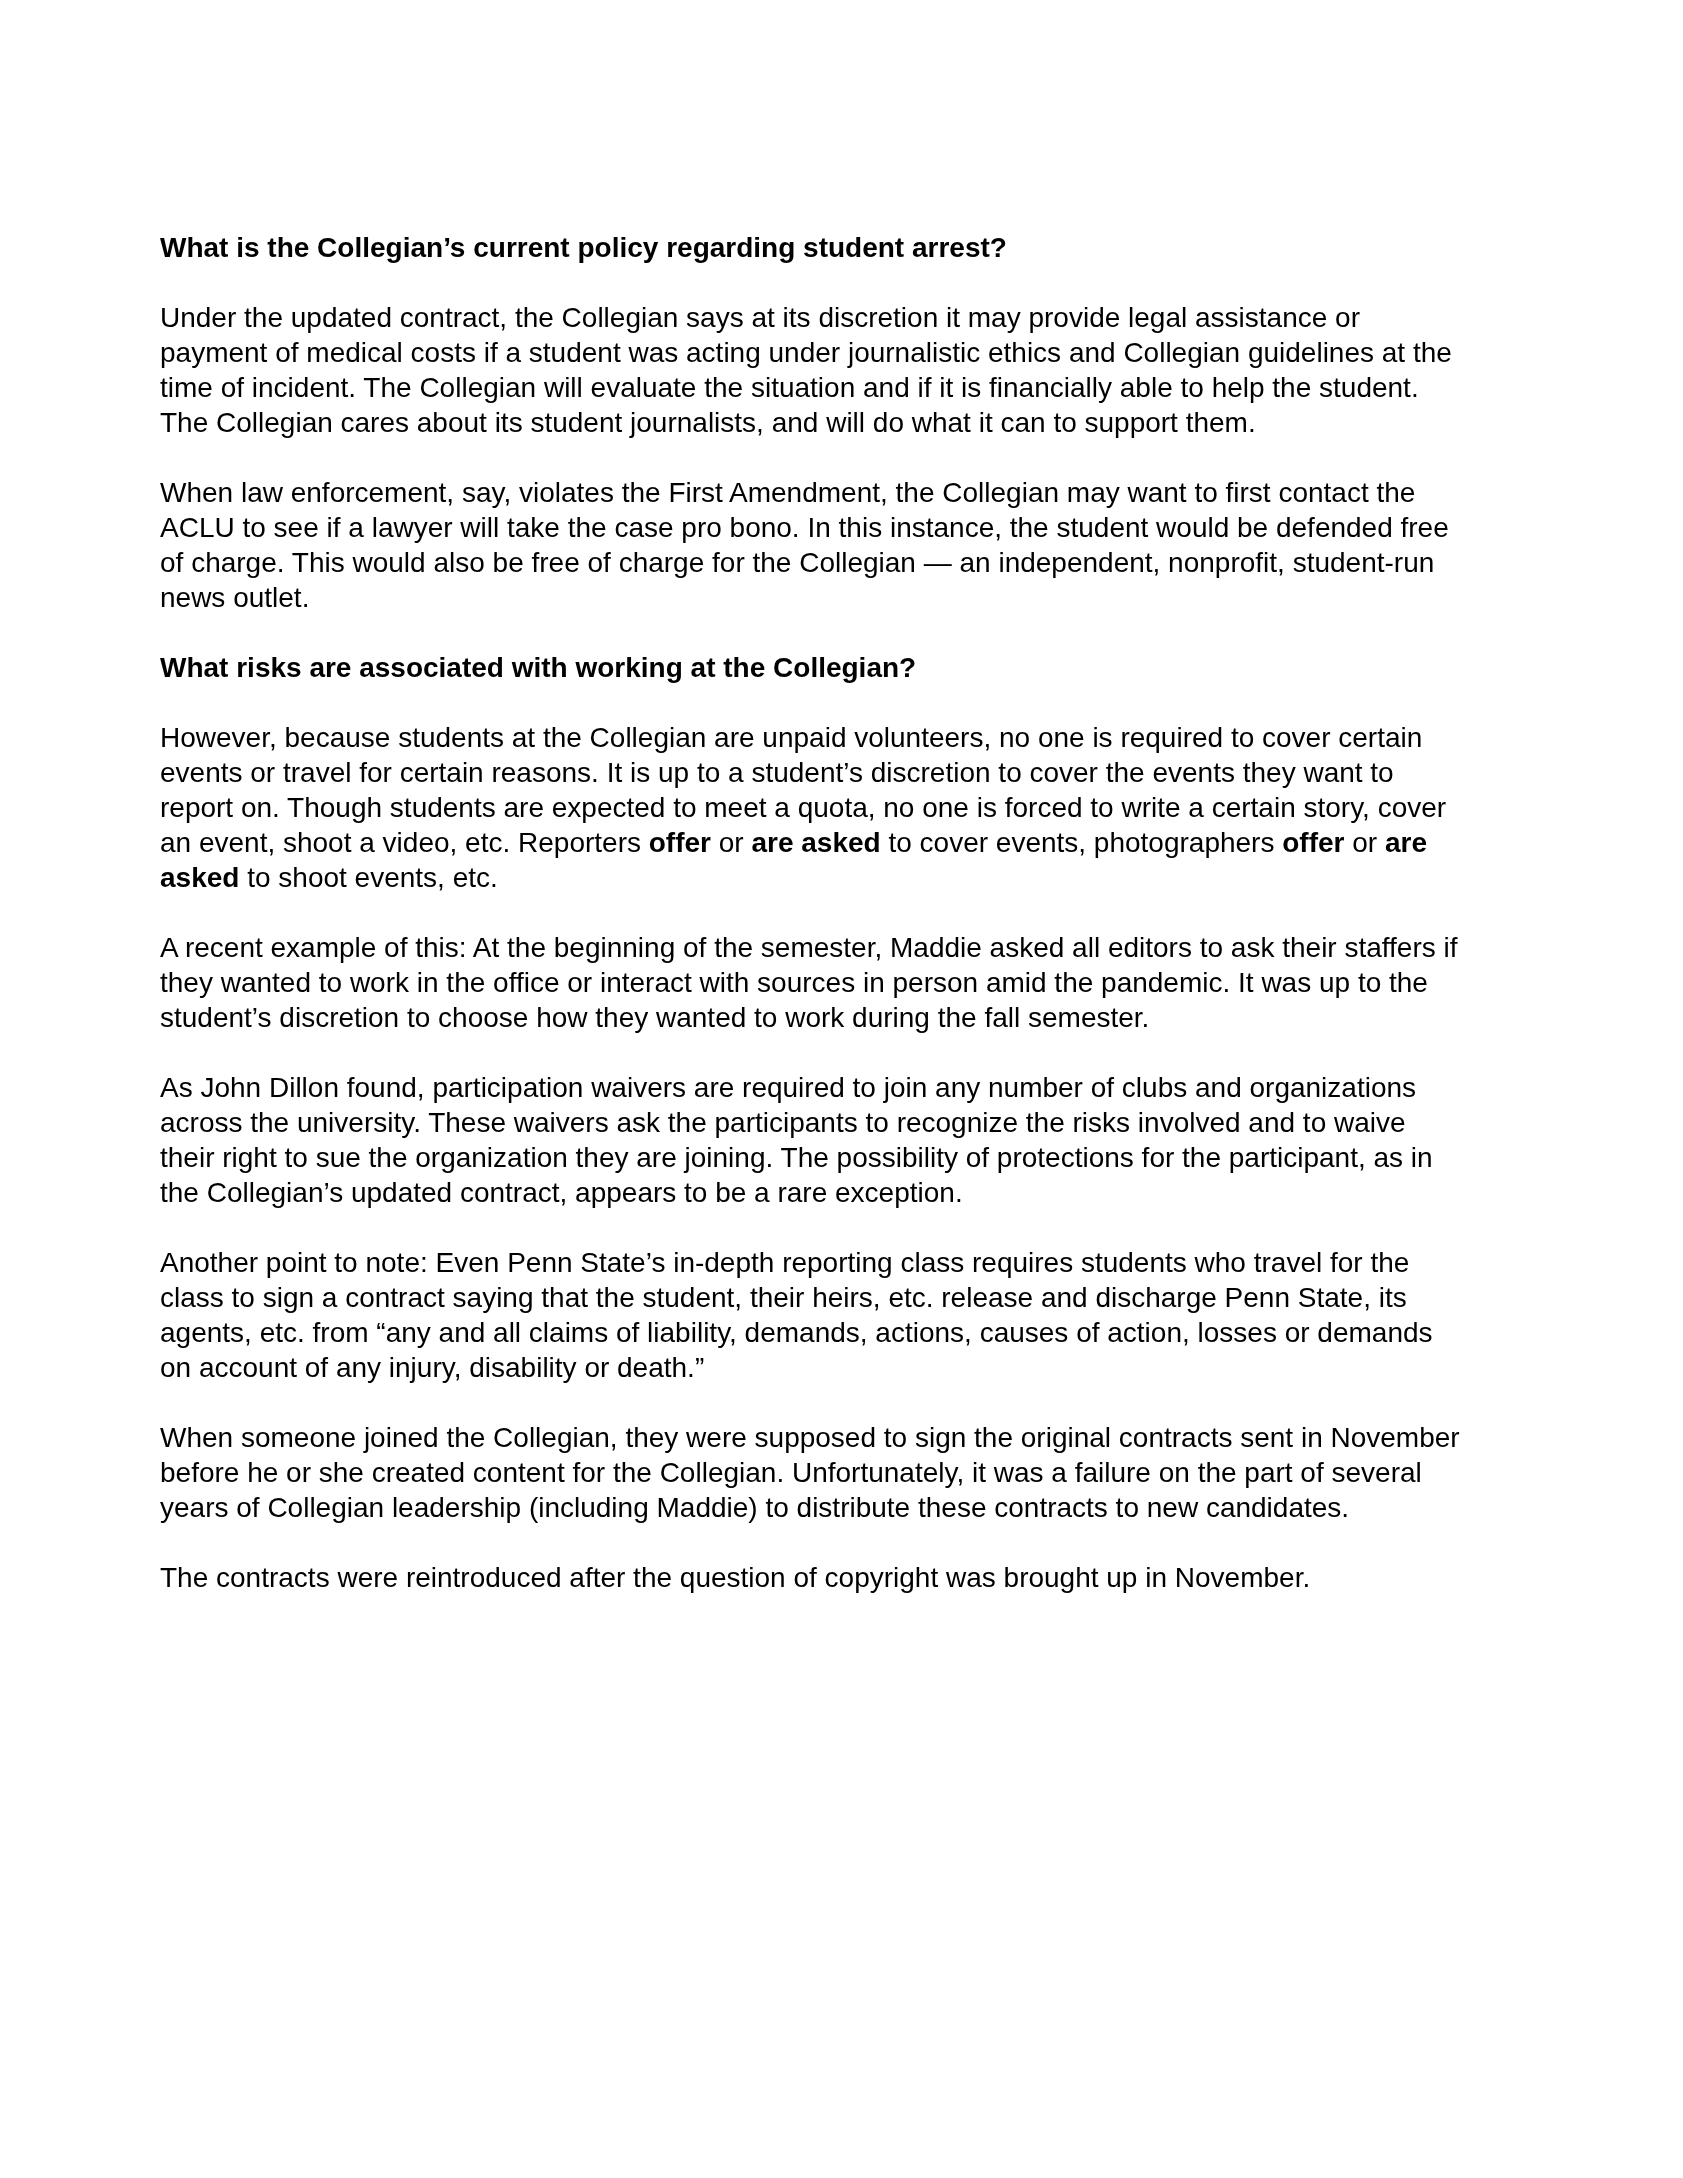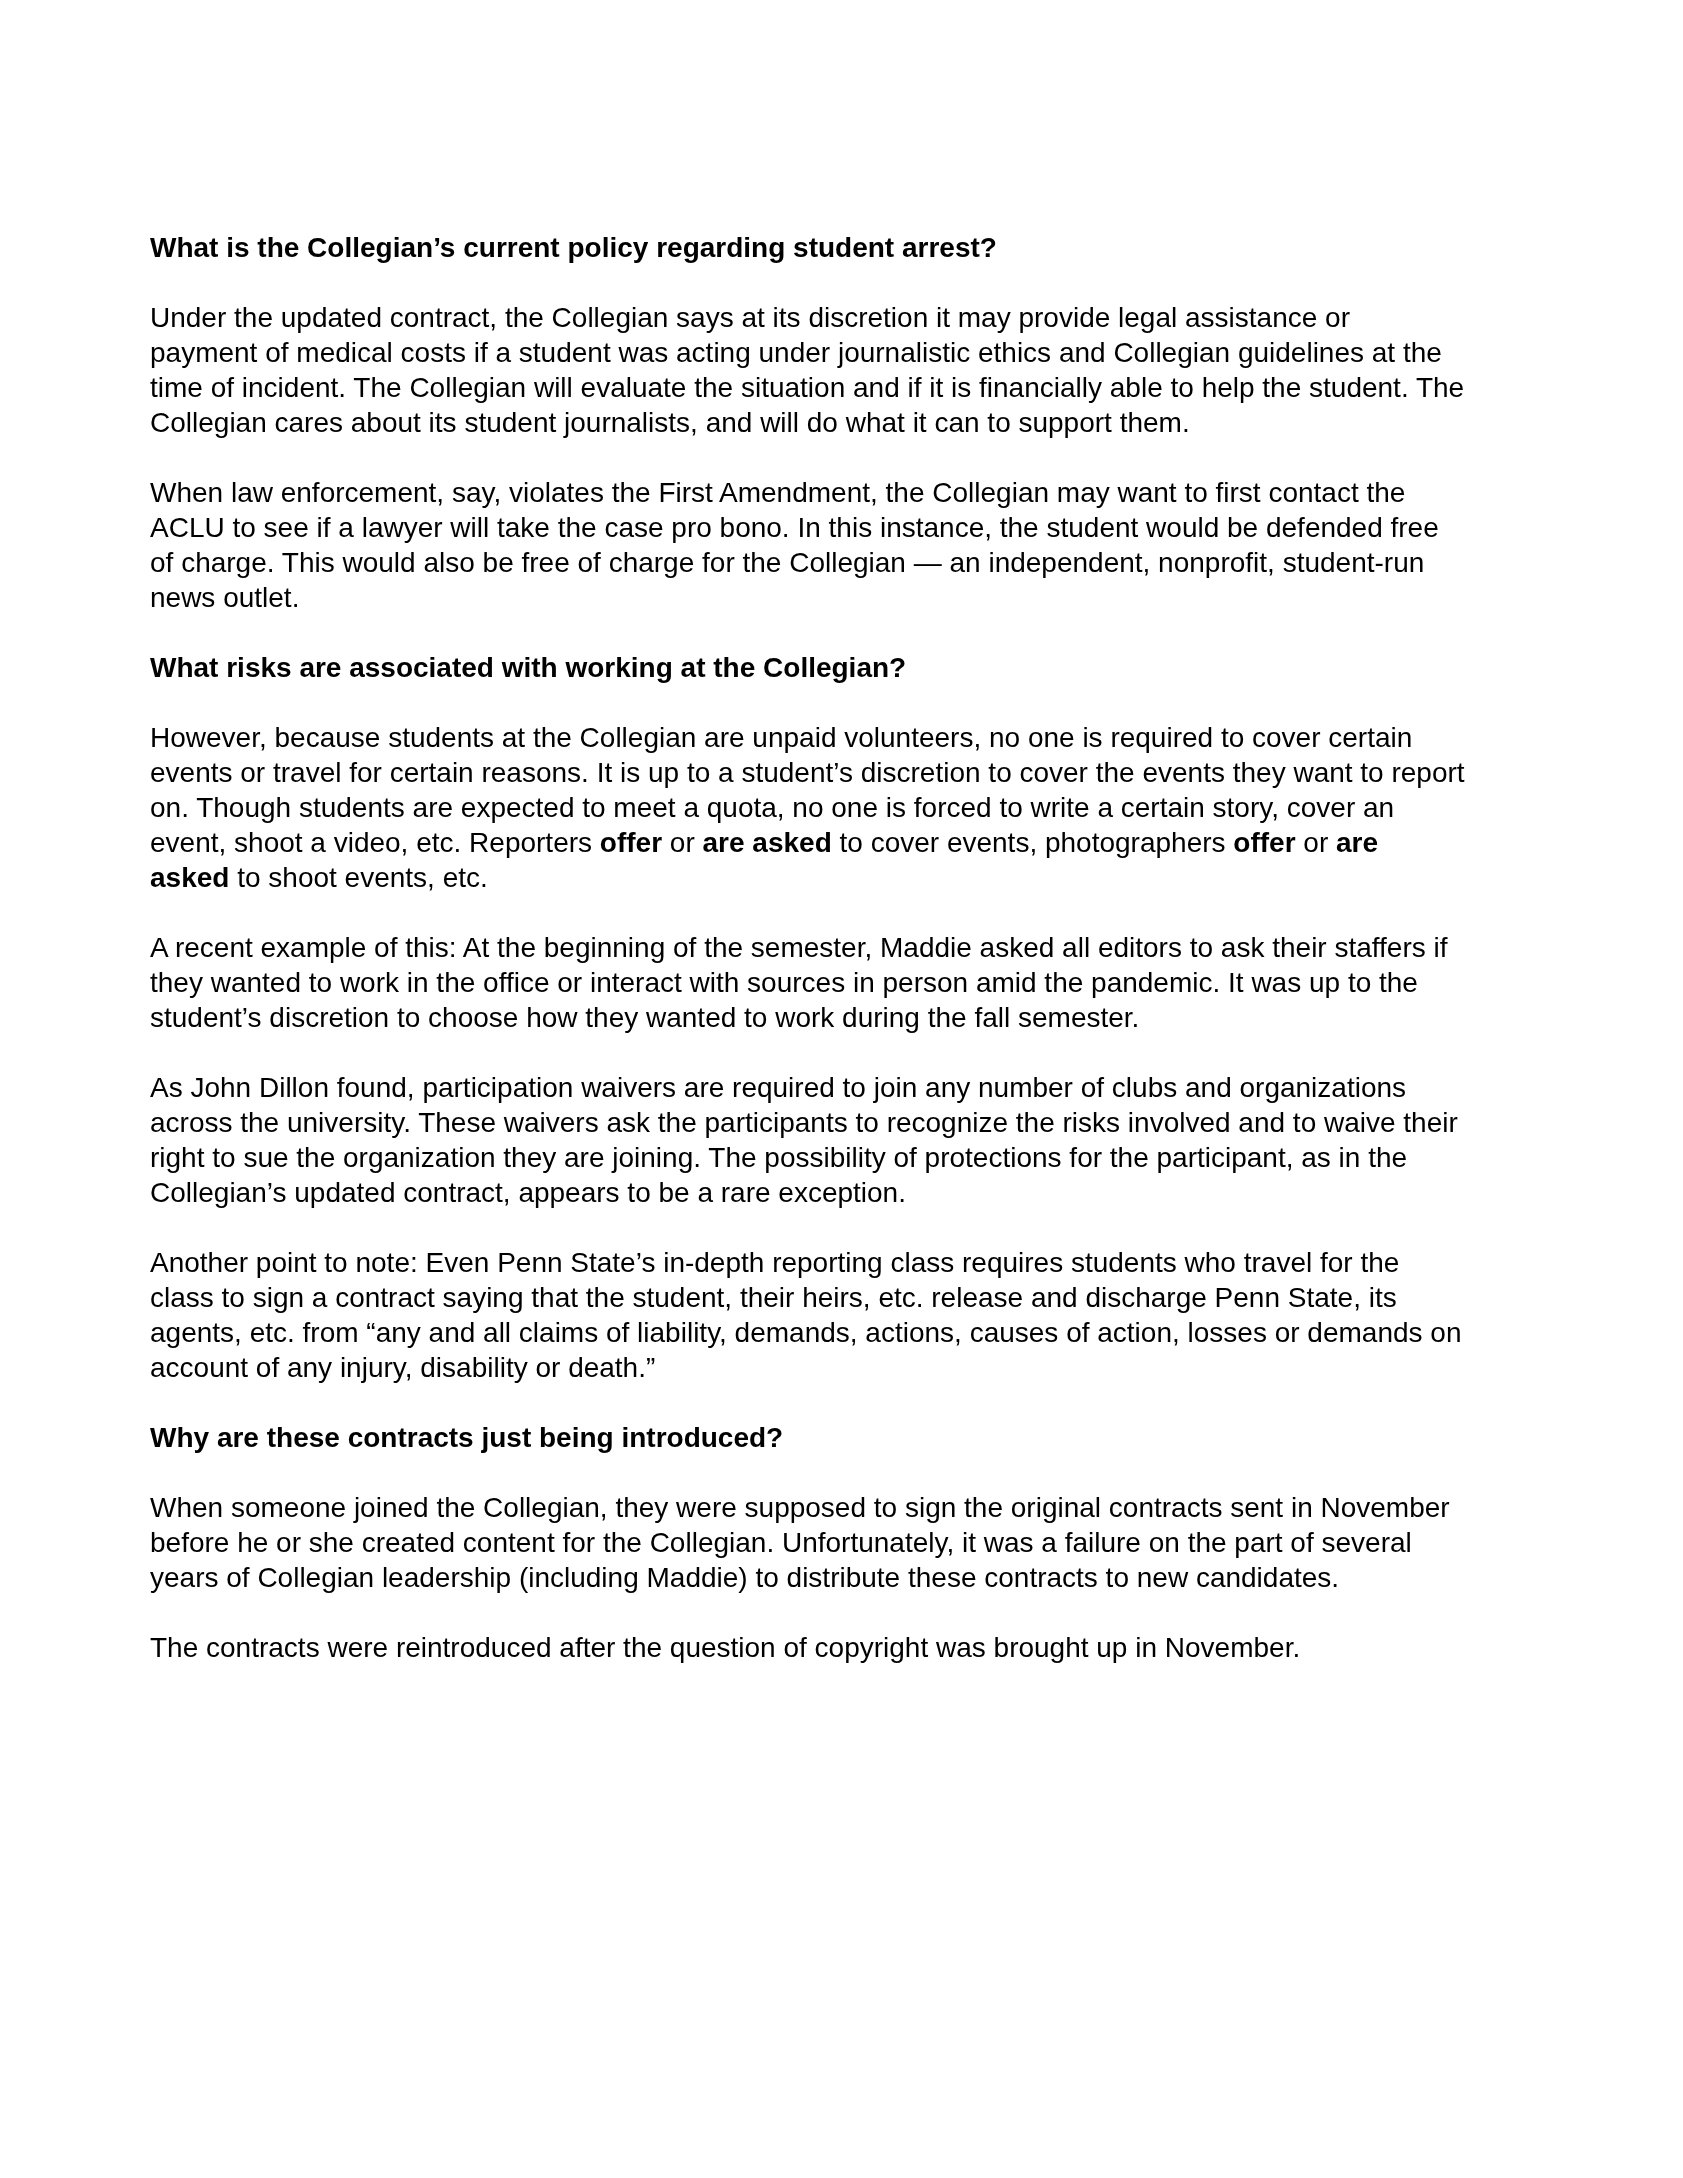--- a/index.html
+++ b/index.html
@@ -18,21 +18,21 @@
     box-sizing: border-box;
     padding: 230px 220px 0 142px;
   }
   .doc {
     width: 1323px;
     font-size: 28px;
     line-height: 35px;
     letter-spacing: 0;
   }
   .block {
-    margin: 0 0 35px 8px;
+    margin: 0 0 35px 18px;
     white-space: normal;
   }
   .heading {
     font-weight: bold;
   }
   .bold-italic {
     font-weight: bold;
   }
 </style>
 </head>
@@ -51,21 +51,20 @@
 
 
     <div class="block"><span>However, because students at the Collegian are unpaid volunteers, no one is required to cover certain events or travel for certain reasons. It is up to a student’s discretion to cover the events they want to report on. Though students are expected to meet a quota, no one is forced to write a certain story, cover an event, shoot a video, etc. Reporters </span><span class="bold-italic">offer</span><span> or </span><span class="bold-italic">are asked</span><span> to cover events, photographers </span><span class="bold-italic">offer</span><span> or </span><span class="bold-italic">are asked</span><span> to shoot events, etc.</span></div>
 
     <div class="block">A recent example of this: At the beginning of the semester, Maddie asked all editors to ask their staffers if they wanted to work in the office or interact with sources in person amid the pandemic. It was up to the student’s discretion to choose how they wanted to work during the fall semester.</div>
 
     <div class="block">As John Dillon found, participation waivers are required to join any number of clubs and organizations across the university. These waivers ask the participants to recognize the risks involved and to waive their right to sue the organization they are joining. The possibility of protections for the participant, as in the Collegian’s updated contract, appears to be a rare exception.</div>
 
     <div class="block">Another point to note: Even Penn State’s in-depth reporting class requires students who travel for the class to sign a contract saying that the student, their heirs, etc. release and discharge Penn State, its agents, etc. from “any and all claims of liability, demands, actions, causes of action, losses or demands on account of any injury, disability or death.”</div>
 
-    <div class="block heading">Why are these contracts just being introduced?</div>
 
     <div class="block">When someone joined the Collegian, they were supposed to sign the original contracts sent in November before he or she created content for the Collegian. Unfortunately, it was a failure on the part of several years of Collegian leadership (including Maddie) to distribute these contracts to new candidates.</div>
 
     <div class="block">The contracts were reintroduced after the question of copyright was brought up in November.</div>
 
   </div>
 </div>
 
 
 </body></html>

